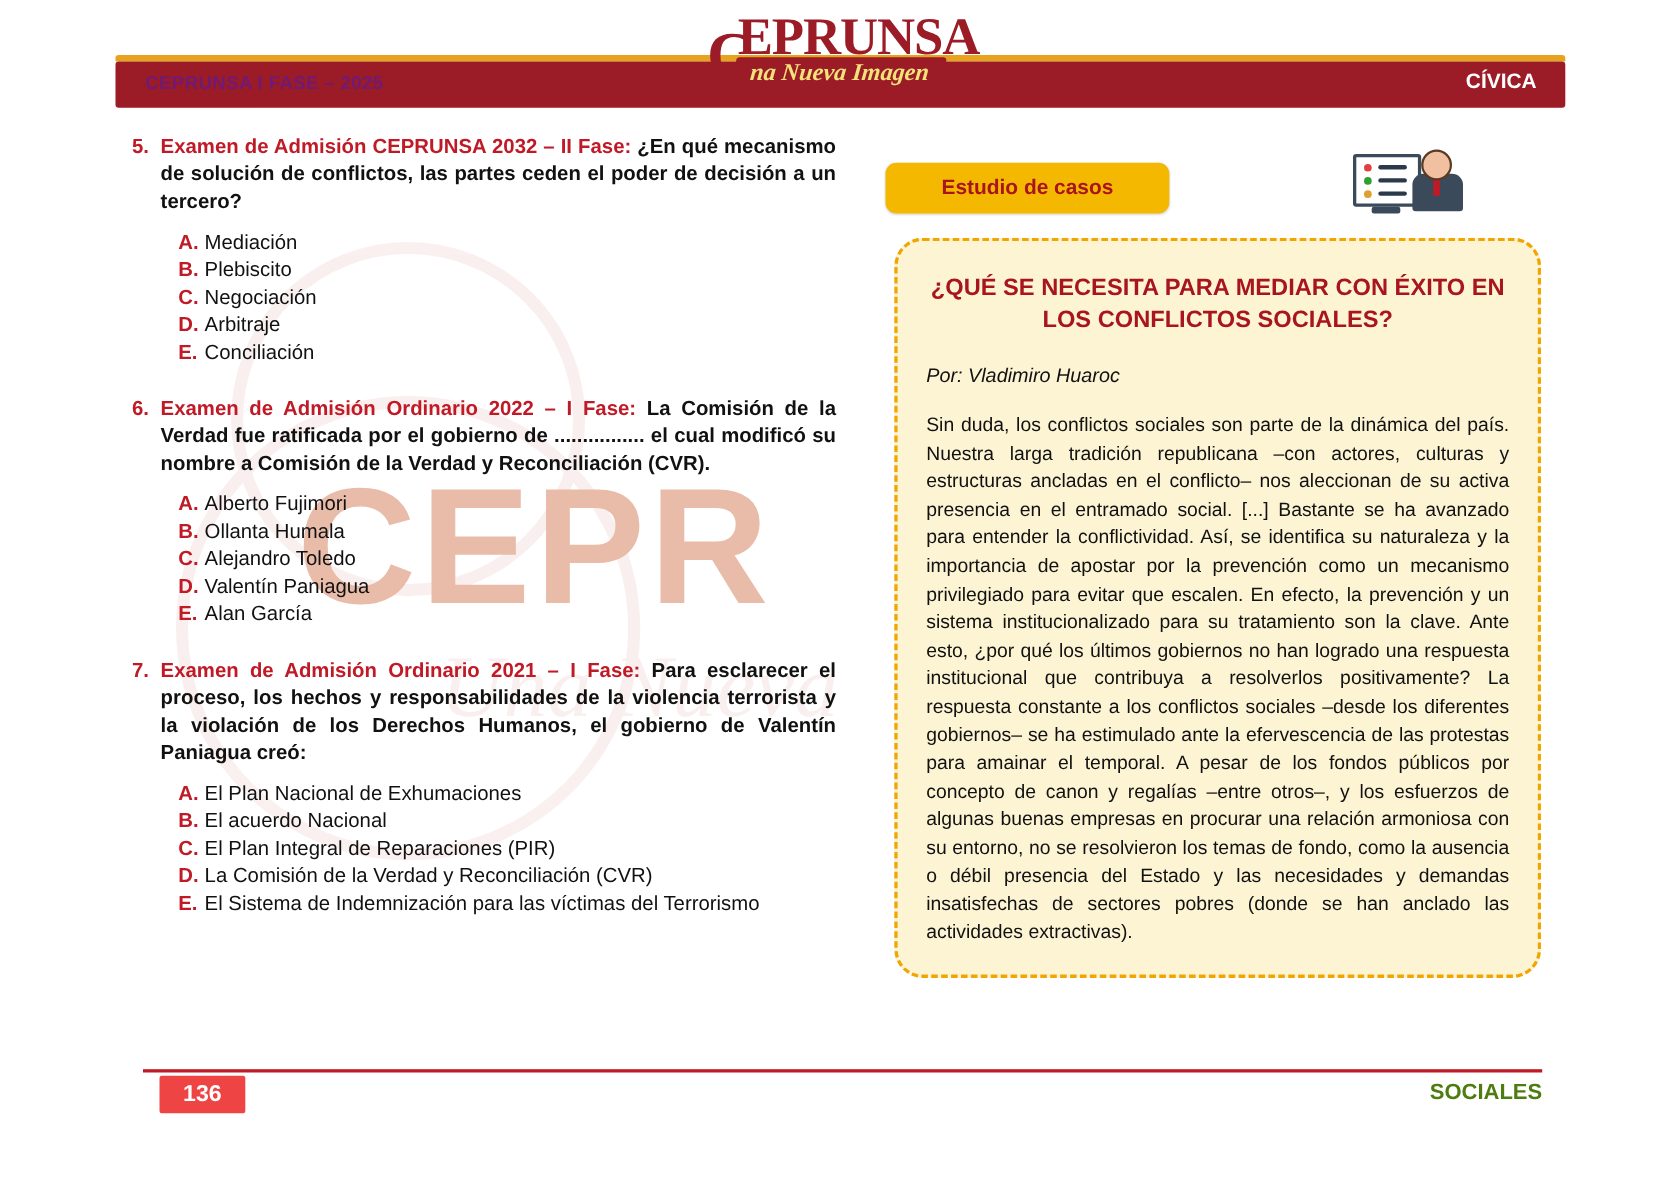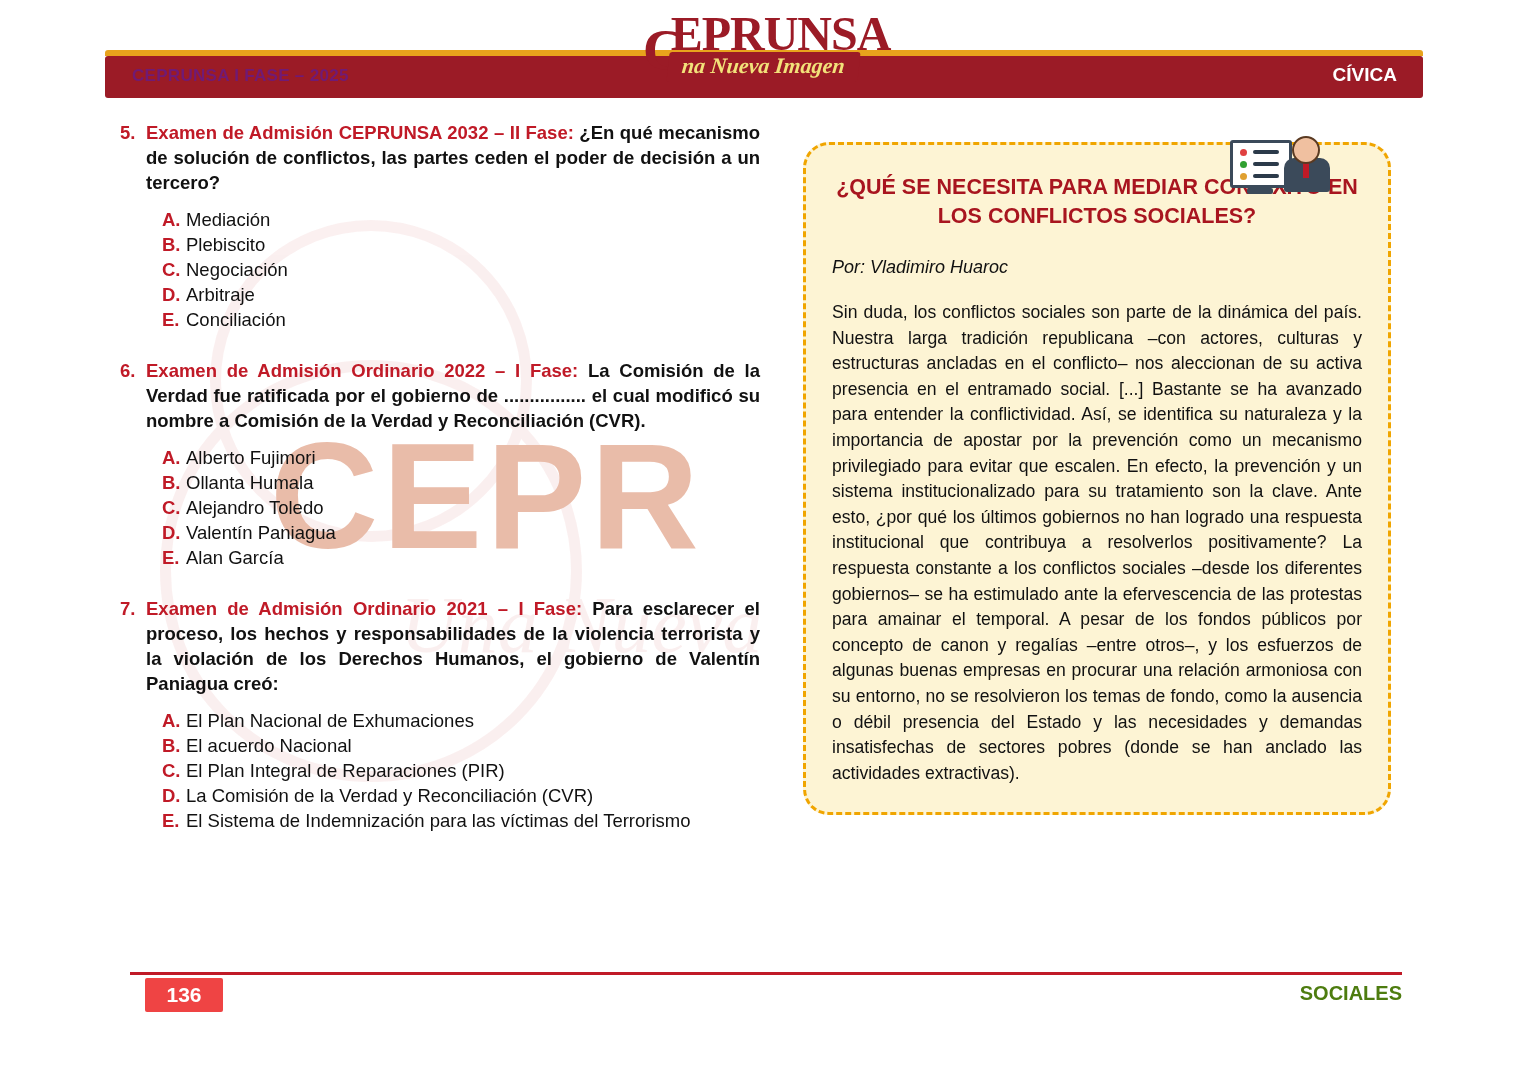--- a/index.html
+++ b/index.html
@@ -266,21 +266,21 @@
   }
   .icon-person-tie {
     position: absolute;
     right: 21px; top: 26px;
     width: 6px; height: 18px;
     background: #c01a27;
   }
 
   .case-box {
     margin-top: 22px;
-    margin-left: 3px;
+    margin-left: 13px;
     width: 588px;
     border: 3px dashed #f0a500;
     border-radius: 26px;
     background: #fdf4d4;
     padding: 28px 26px 26px 26px;
     box-sizing: border-box;
   }
   .case-title {
     color: #a8151f;
     font-size: 21.5px;
@@ -472,20 +472,21 @@
         <div class="icon-dot" style="top:30px;background:#e0a030;"></div>
         <div class="icon-line" style="top:7px;"></div>
         <div class="icon-line" style="top:19px;"></div>
         <div class="icon-line" style="top:31px;"></div>
       </div>
       <div class="icon-person-body"></div>
       <div class="icon-person-tie"></div>
       <div class="icon-person-head"></div>
     </div>
 
+    <div class="badge-caso">Estudio de casos</div>
 
     <div class="case-box">
       <div class="case-title">¿QUÉ SE NECESITA PARA MEDIAR CON ÉXITO EN LOS CONFLICTOS SOCIALES?</div>
       <div class="case-author">Por: Vladimiro Huaroc</div>
       <div class="case-text">Sin duda, los conflictos sociales son parte de la dinámica del país. Nuestra larga tradición republicana –con actores, culturas y estructuras ancladas en el conflicto– nos aleccionan de su activa presencia en el entramado social. [...] Bastante se ha avanzado para entender la conflictividad. Así, se identifica su naturaleza y la importancia de apostar por la prevención como un mecanismo privilegiado para evitar que escalen. En efecto, la prevención y un sistema institucionalizado para su tratamiento son la clave. Ante esto, ¿por qué los últimos gobiernos no han logrado una respuesta institucional que contribuya a resolverlos positivamente? La respuesta constante a los conflictos sociales –desde los diferentes gobiernos– se ha estimulado ante la efervescencia de las protestas para amainar el temporal. A pesar de los fondos públicos por concepto de canon y regalías –entre otros–, y los esfuerzos de algunas buenas empresas en procurar una relación armoniosa con su entorno, no se resolvieron los temas de fondo, como la ausencia o débil presencia del Estado y las necesidades y demandas insatisfechas de sectores pobres (donde se han anclado las actividades extractivas).</div>
     </div>
 
   </div>
 </div>
 

